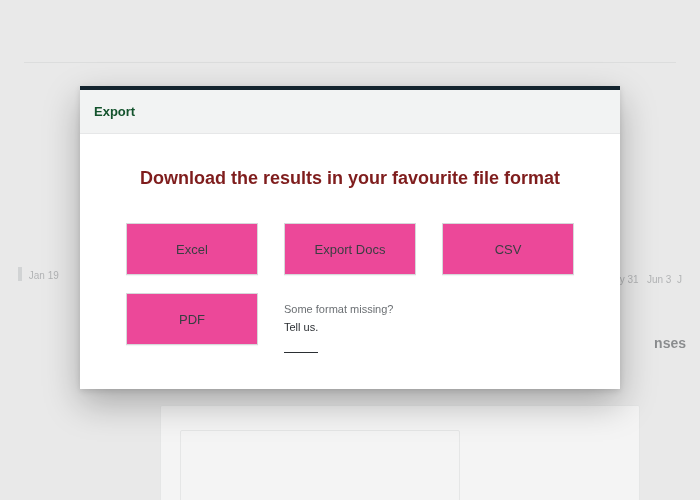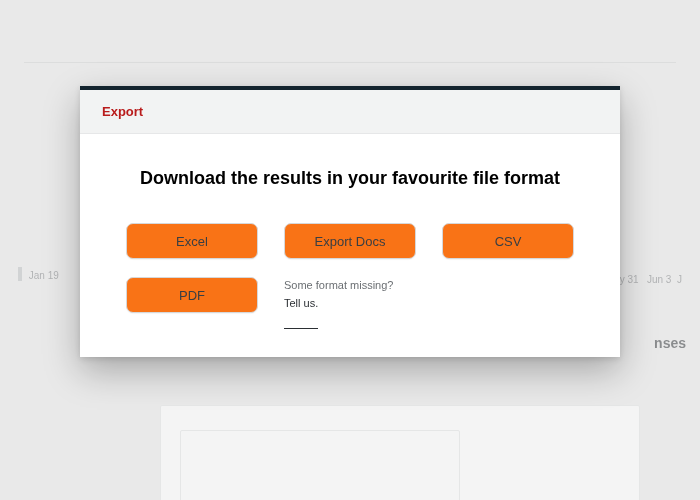--- a/index.html
+++ b/index.html
@@ -20,46 +20,46 @@
   .modal {
     margin-top: 86px;
     width: 540px;
     background: #fff;
     box-shadow: 0 14px 34px rgba(0,0,0,0.28), 0 2px 6px rgba(0,0,0,0.12);
     border-top: 4px solid #13242e;
   }
   .modal-header {
     background: #f2f3f3;
     border-bottom: 1px solid #e6e7e8;
-    padding: 14px 22px;
+    padding: 14px 14px;
     font-size: 13px;
     font-weight: 700;
-    color: #b91c1c;
+    color: #14532d;
   }
   .modal-body {
     padding: 34px 46px 44px;
     text-align: center;
   }
   .modal-title {
     font-size: 18px;
     font-weight: 700;
-    color: #000000;
+    color: #7f1d1d;
     margin-bottom: 34px;
   }
   .grid {
     display: grid;
     grid-template-columns: repeat(3, 1fr);
     gap: 18px 26px;
     align-items: center;
   }
   .fmt-btn {
-    height: 36px;
+    height: 52px;
     border: 1px solid #d6d8da;
-    background: #f97316;
-    border-radius: 7px;
+    background: #ec4899;
+    border-radius: 0;
     font-size: 13px;
     color: #3a3e42;
     cursor: pointer;
     box-shadow: 0 1px 1px rgba(0,0,0,0.04);
   }
   .missing {
     font-size: 11px;
     color: #6b6f73;
     line-height: 1.6;
     text-align: left;

